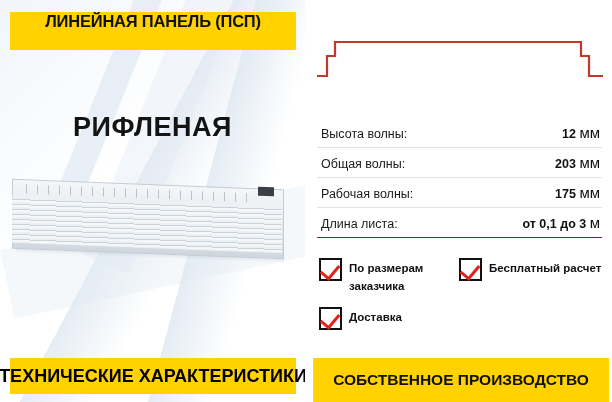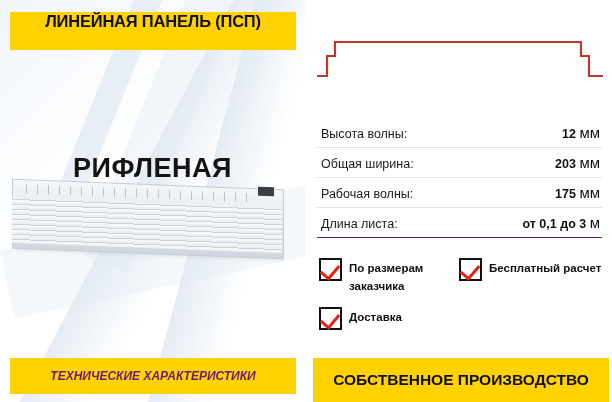--- a/index.html
+++ b/index.html
@@ -70,21 +70,20 @@
   .headline {
     position: absolute;
     left: 0;
     top: 112px;
     width: 305px;
     text-align: center;
     font-size: 27px;
     font-weight: bold;
     color: #141414;
     letter-spacing: 0.5px;
-    margin-top: 41px;
   }
 
   
   .panel-img {
     position: absolute;
     left: 12px;
     top: 178px;
     width: 282px;
     height: 90px;
   }
@@ -155,25 +154,24 @@
     left: 10px;
     top: 358px;
     width: 286px;
     height: 36px;
     background: #ffd200;
     display: flex;
     align-items: center;
     justify-content: center;
   }
   .bottom-banner-left span {
-    font-size: 12px;
-    font-weight: bold;
-    color: #701a75;
+    font-size: 18px;
+    font-weight: bold;
+    color: #000000;
     white-space: nowrap;
-    font-style: italic;
   }
 
   
   .right-panel {
     position: absolute;
     left: 305px;
     top: 0;
     width: 307px;
     height: 402px;
     background: #ffffff;
@@ -315,21 +313,21 @@
     <svg class="profile-svg" viewBox="0 0 295 46">
       <polyline points="4,40 14,40 14,20 22,20 22,6 268,6 268,20 276,20 276,40 290,40" fill="none" stroke="#c0392b" stroke-width="2.2" stroke-linejoin="miter" stroke-linecap="butt"></polyline>
     </svg>
 
     <div class="specs">
       <div class="spec-row">
         <span class="spec-label">Высота волны:</span>
         <span class="spec-value"><span>12</span> <span class="unit">мм</span></span>
       </div>
       <div class="spec-row">
-        <span class="spec-label">Общая ширина:</span>
+        <span class="spec-label">Общая волны:</span>
         <span class="spec-value"><span>203</span> <span class="unit">мм</span></span>
       </div>
       <div class="spec-row">
         <span class="spec-label">Рабочая волны:</span>
         <span class="spec-value"><span>175</span> <span class="unit">мм</span></span>
       </div>
       <div class="spec-row">
         <span class="spec-label">Длина листа:</span>
         <span class="spec-value"><span>от 0,1 до 3</span> <span class="unit">м</span></span>
       </div>

